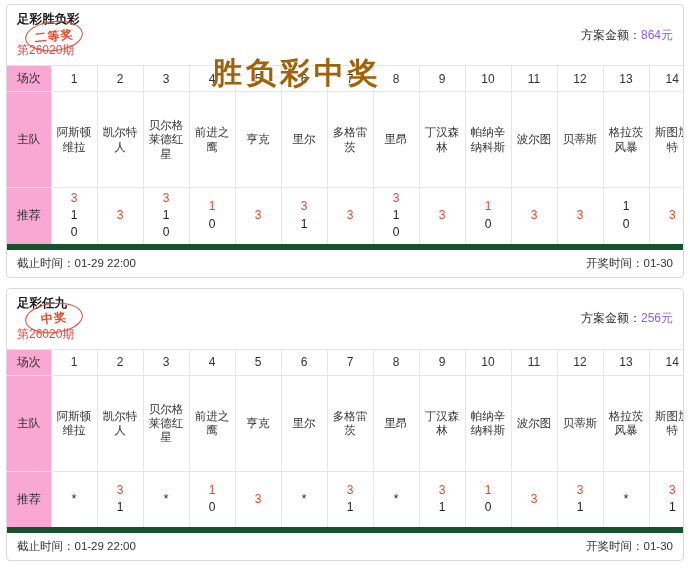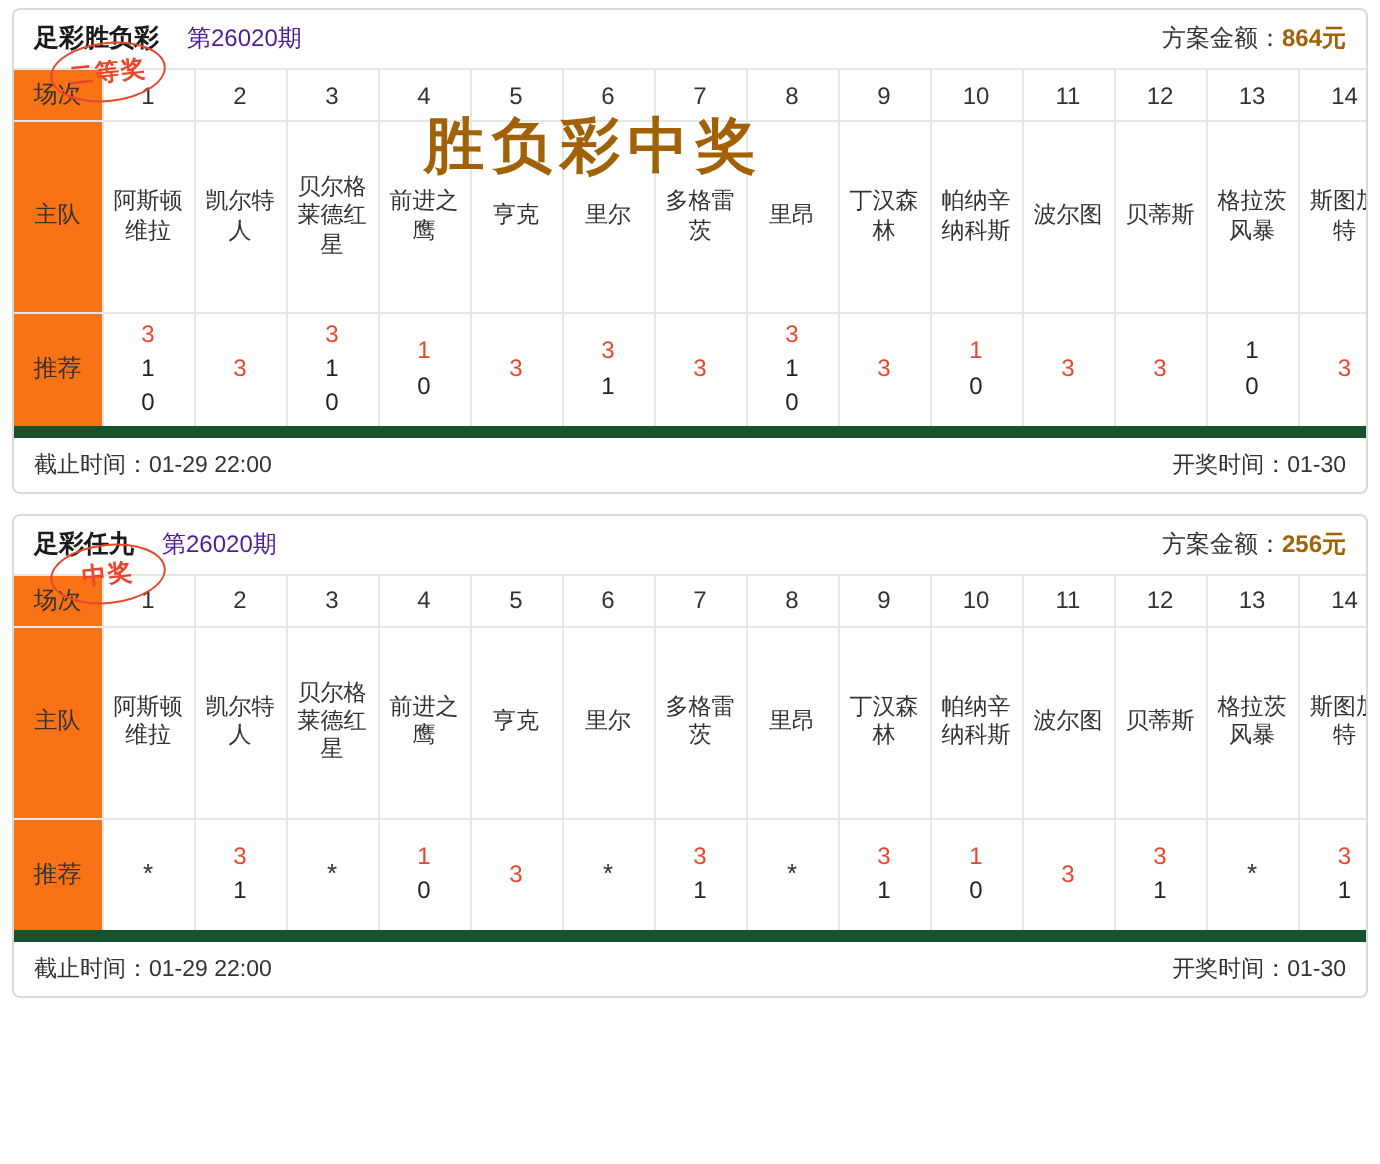--- a/index.html
+++ b/index.html
@@ -31,44 +31,45 @@
     align-items: center;
     justify-content: space-between;
     padding: 6px 10px 6px 10px;
     font-size: 12px;
     color: #222;
   }
   .head-left {
     display: flex;
     align-items: baseline;
     gap: 14px;
+    flex-direction: column;
   }
   .head-title { font-weight: bold; font-size: 12.5px; color: #1a1a1a; }
-  .head-issue { color: #4c1d95; font-size: 12px; }
+  .head-issue { color: #ef4444; font-size: 12px; }
   .head-right { font-size: 12px; color: #333; }
-  .head-right .amount { color: #a16207; font-weight: bold; }
+  .head-right .amount { color: #8b5cf6; font-weight: normal; }
 
   
   table.match {
     width: 100%;
     border-collapse: collapse;
     table-layout: fixed;
   }
   table.match td, table.match th {
     border-top: 1px solid #e6e6e6;
     border-right: 1px solid #e6e6e6;
     text-align: center;
     vertical-align: middle;
     font-weight: normal;
     color: #333;
   }
   table.match td:last-child, table.match th:last-child { border-right: none; }
   .rowlabel {
     width: 44px;
-    background: #f97316;
+    background: #f9a8d4;
     color: #888;
     font-size: 11px;
     line-height: 1.25;
     border-right: 1px solid #e6e6e6;
   }
   .r-index td { height: 26px; font-size: 12px; color: #333; }
   .r-team td { height: 96px; font-size: 11.5px; color: #333; line-height: 1.22; padding: 2px 1px; }
   .r-pick td { height: 56px; font-size: 12px; color: #333; }
 
   .team-name {

